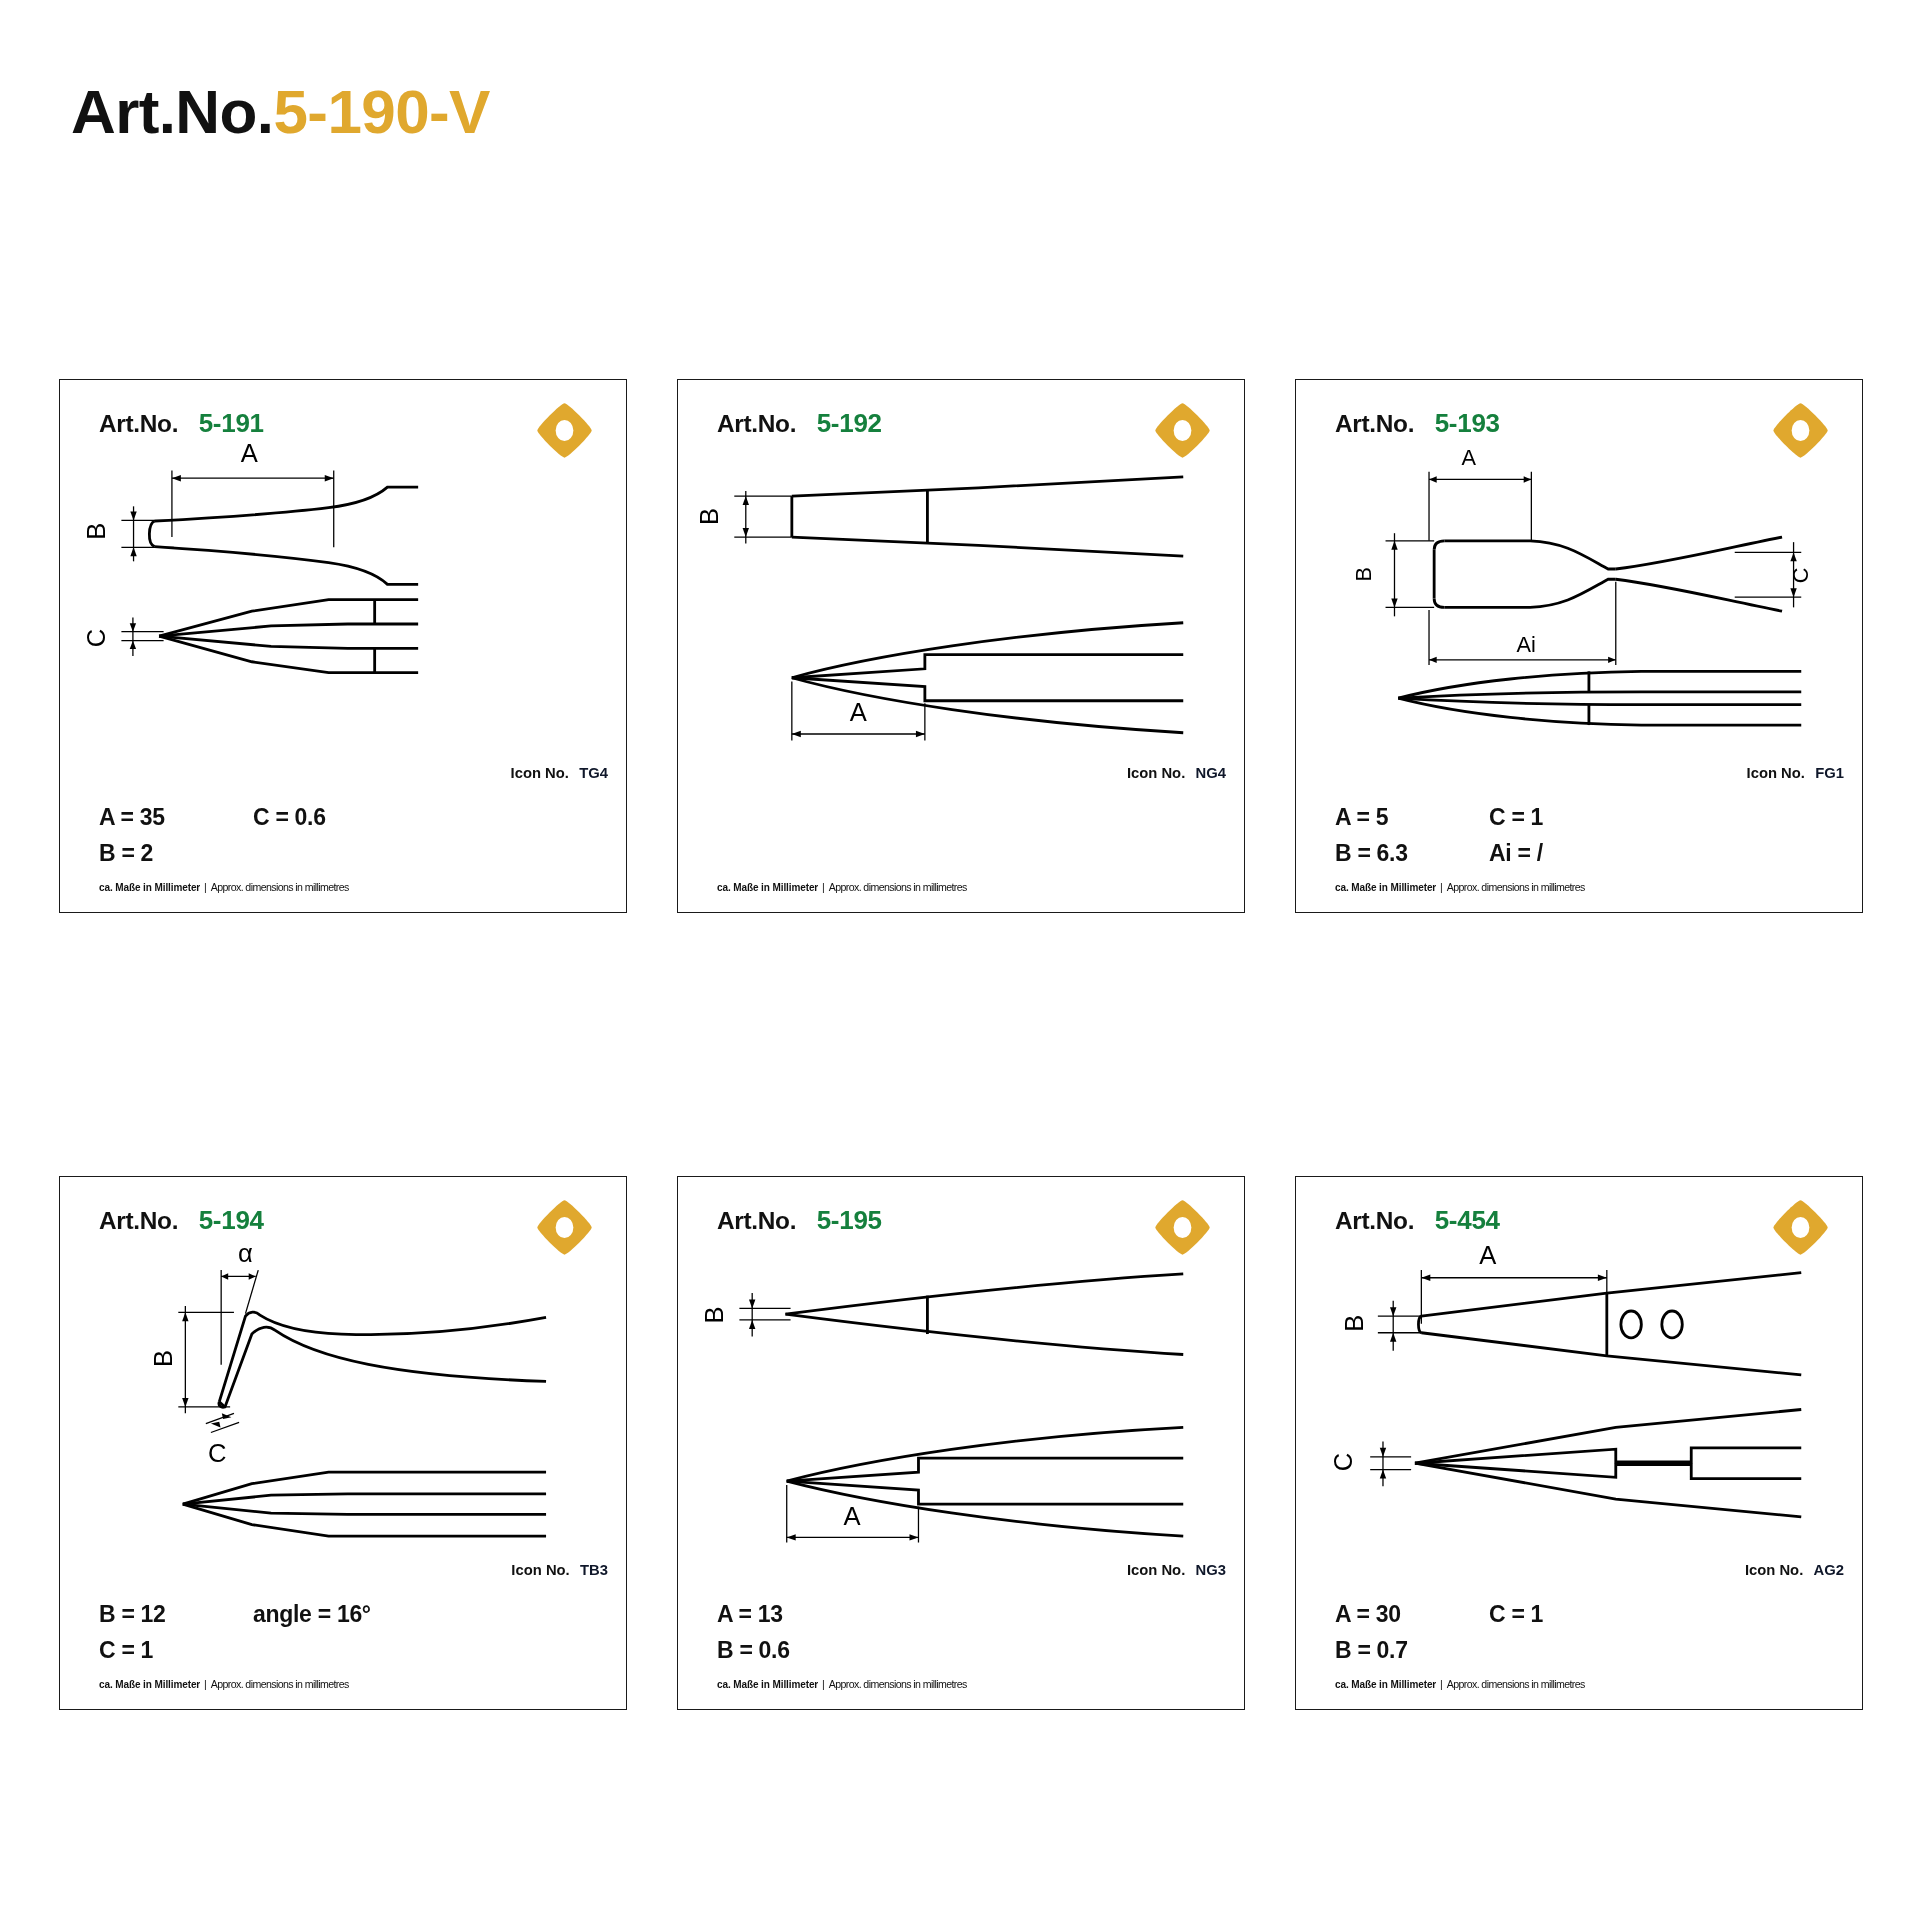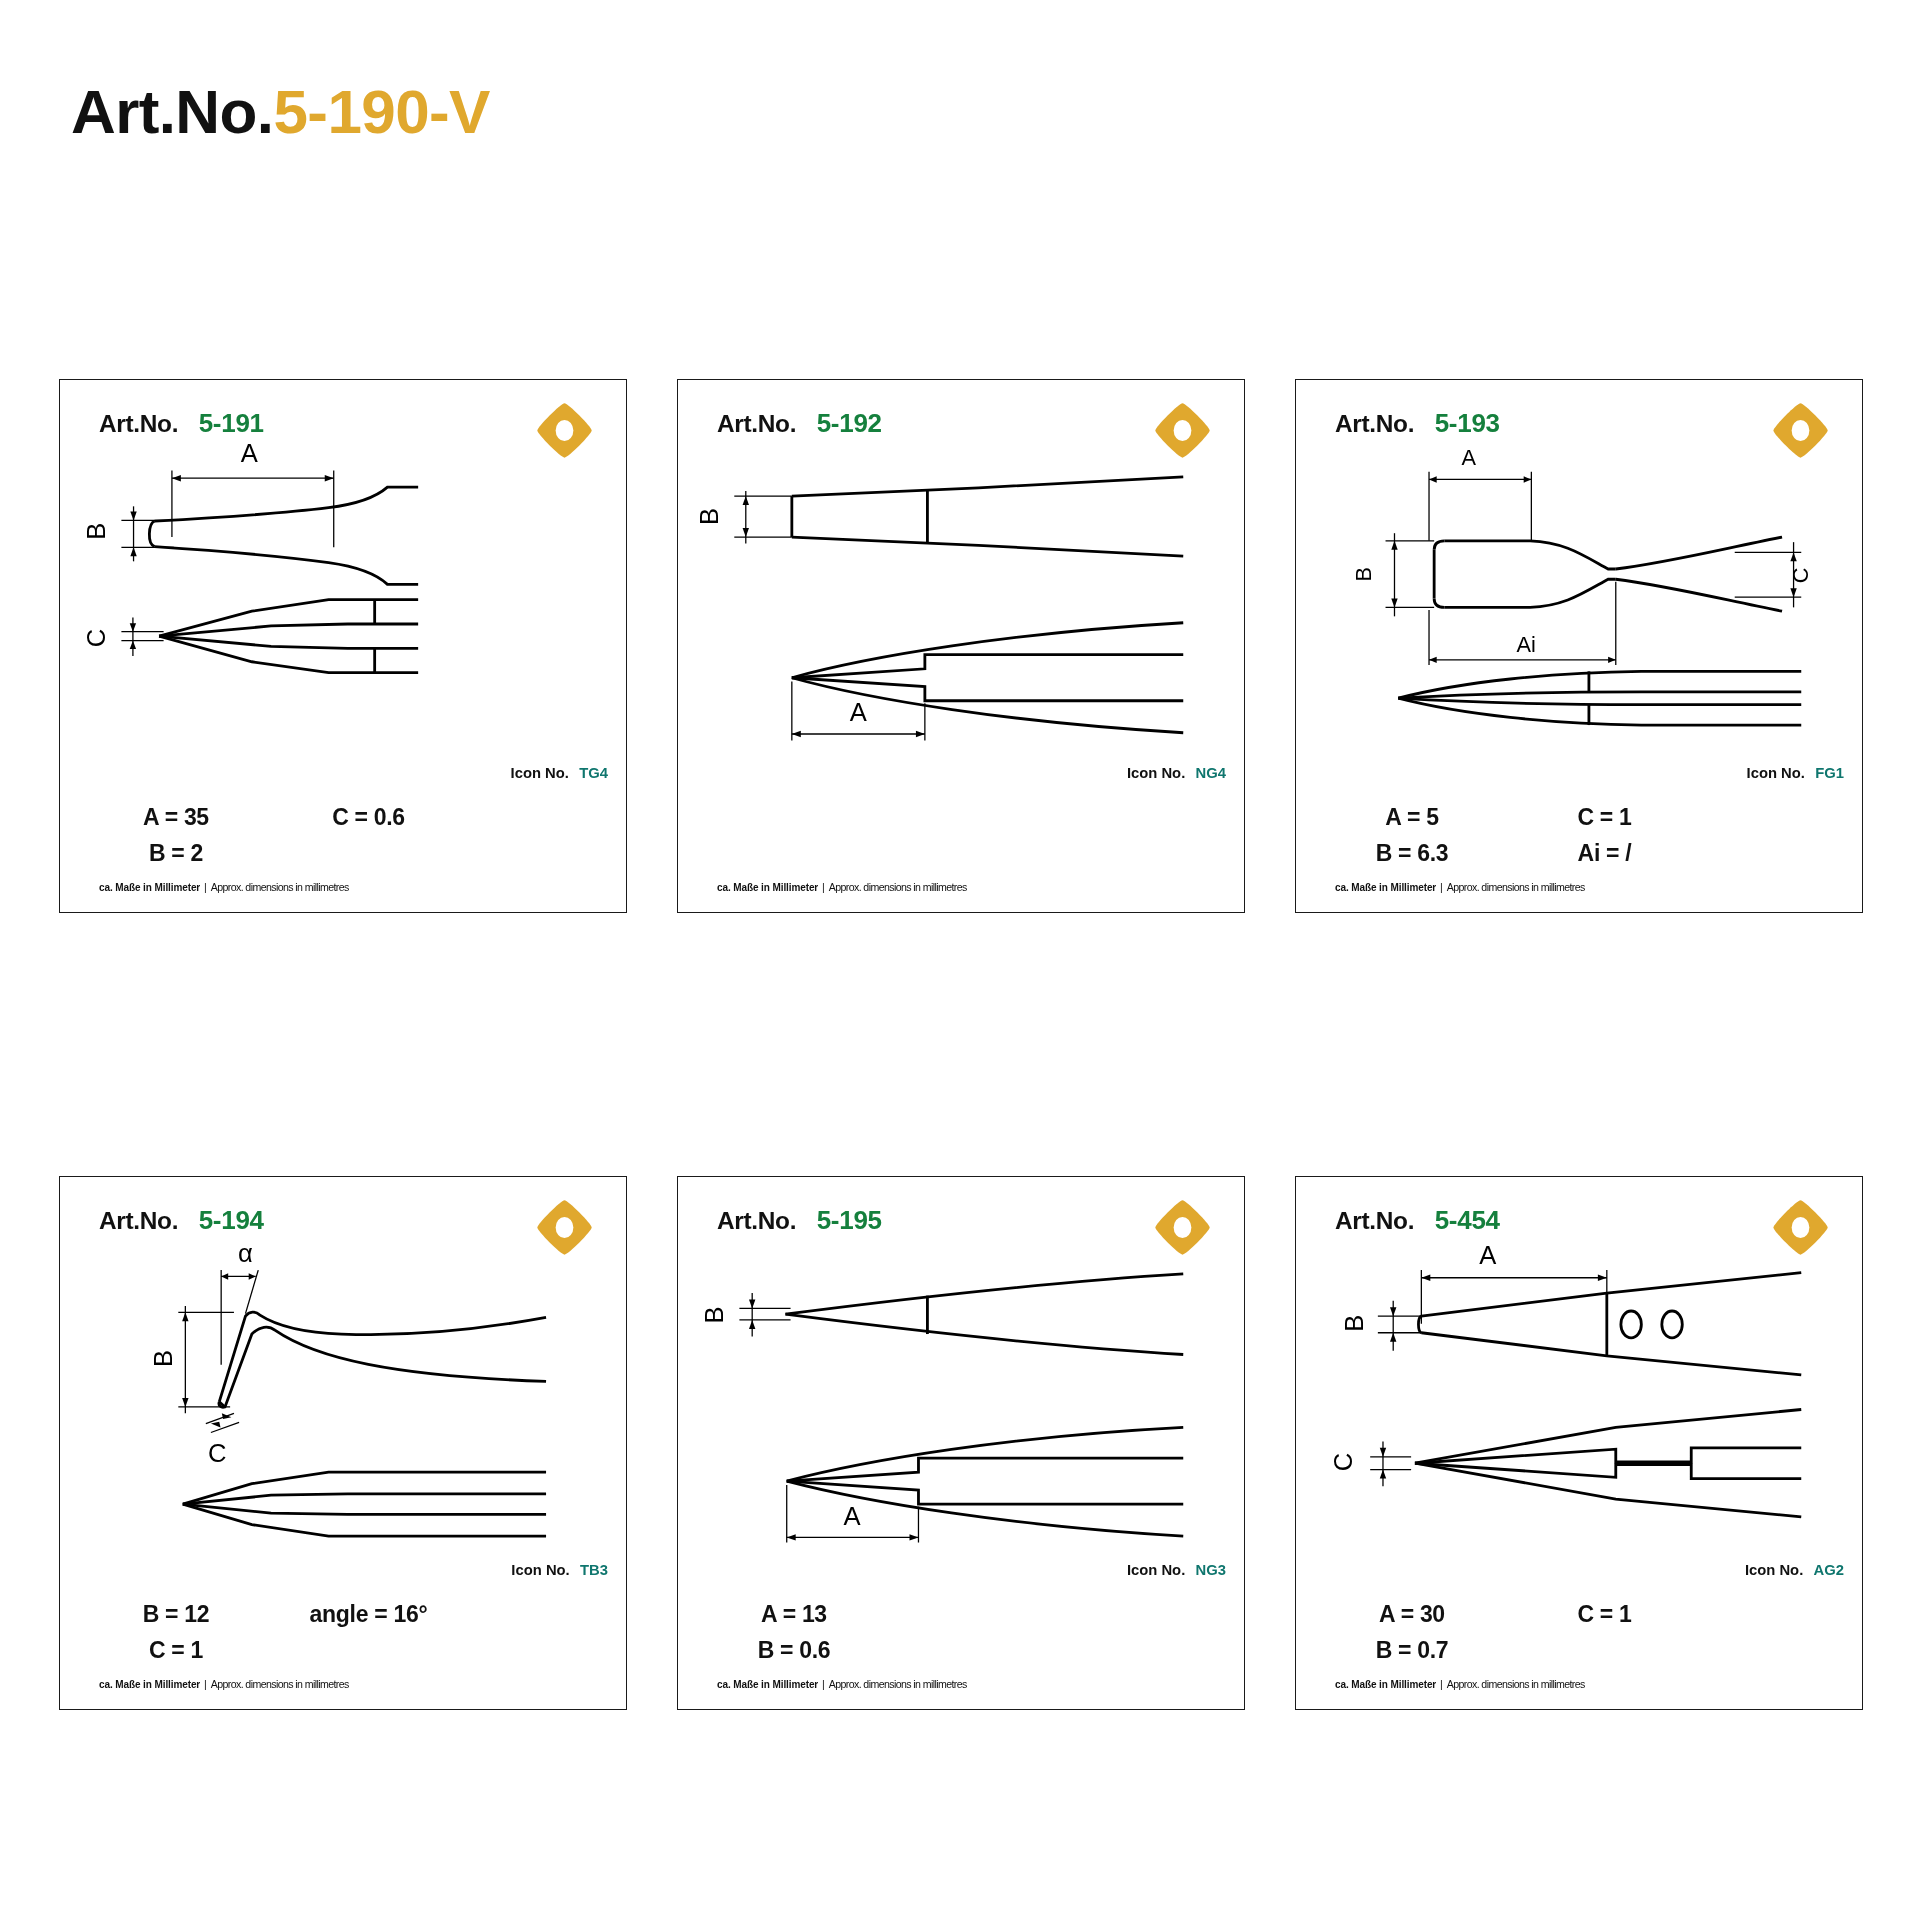--- a/index.html
+++ b/index.html
@@ -111,36 +111,35 @@
     white-space: nowrap;
   }
   .icon-no .i-label {
     font-size: 14.8px;
     font-weight: bold;
     color: #111111;
   }
   .icon-no .i-value {
     font-size: 14.8px;
     font-weight: bold;
-    color: #0f766e;
+    color: #0f172a;
     margin-left: 10.3px;
   }
 
   
   .dims {
     position: absolute;
     left: 39px;
     top: 424px;
     width: 488px;
   }
   .dim-row {
     display: flex;
     margin-bottom: 9px;
     white-space: nowrap;
-    text-align: center;
   }
   .dim-cell {
     font-size: 23px;
     font-weight: bold;
     color: #111111;
     letter-spacing: -0.3px;
   }
   .dim-cell.c1 { width: 154px; }
   .dim-cell.c2 { width: 231px; }
 

